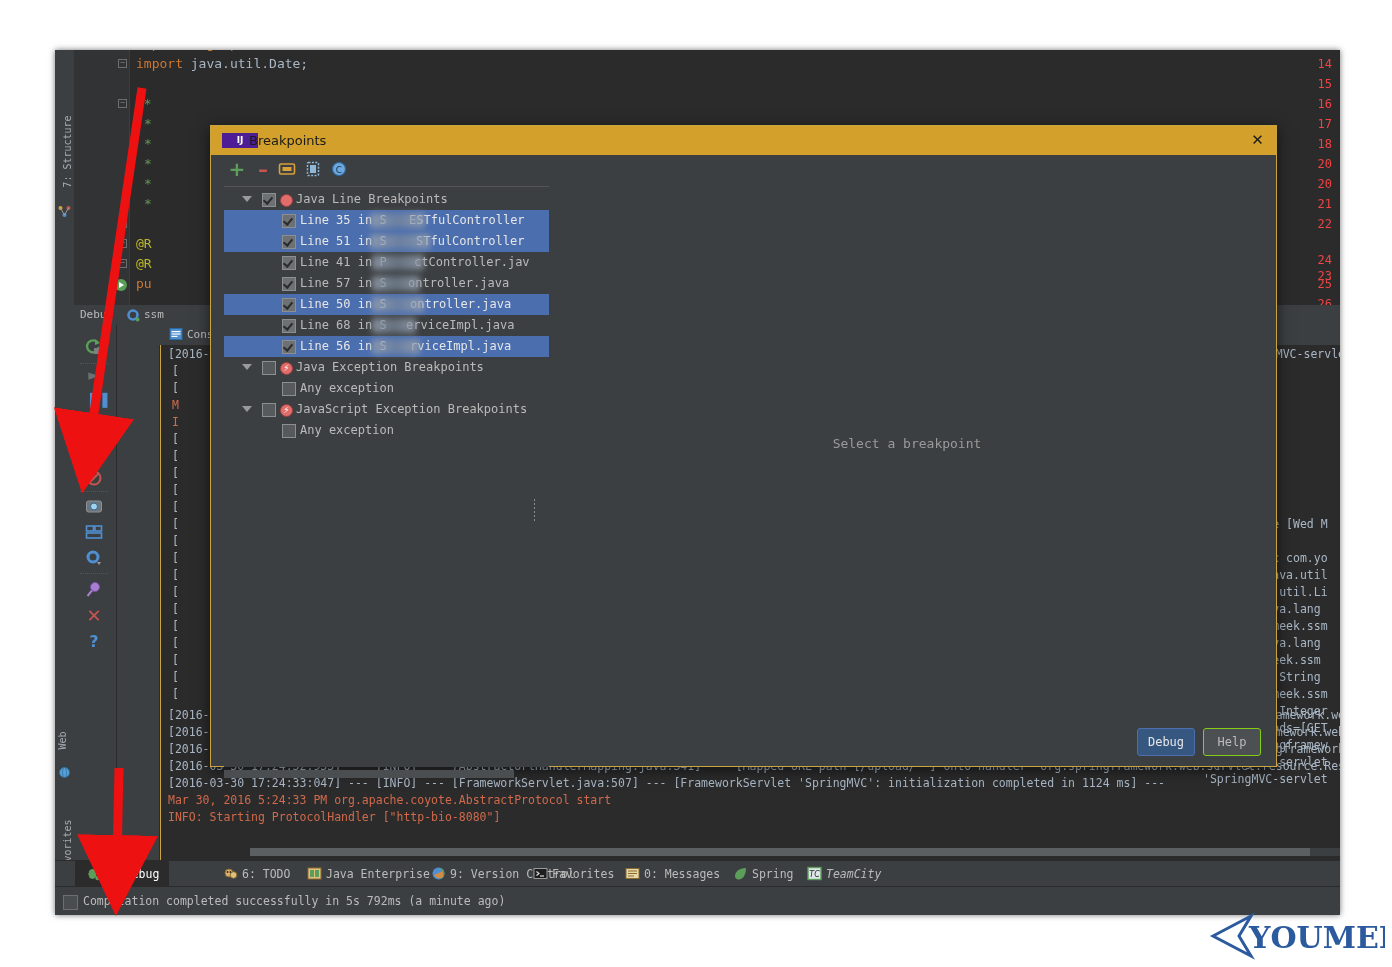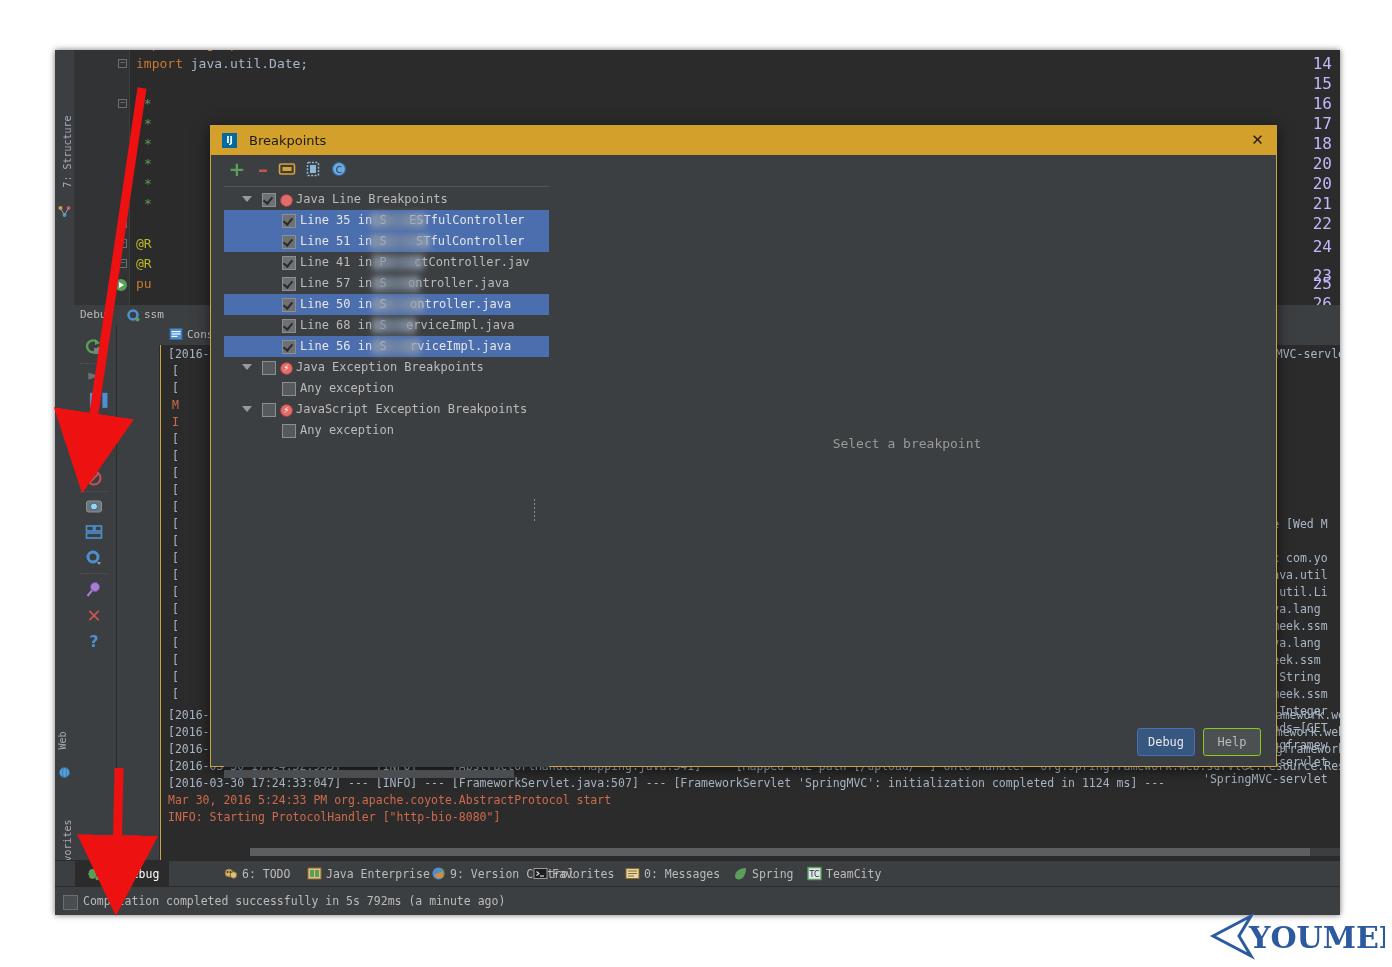--- a/index.html
+++ b/index.html
@@ -51,23 +51,23 @@
     background: #2b2b2b;
   }
   .gutter {
     position: absolute; left: 0; top: 0;
     width: 55px; height: 255px;
     background: #313335;
     border-right: 1px solid #3c3f41;
   }
   .lineno {
     position: absolute; right: 8px;
-    color: #c4b5fd;
-    font-family: "DejaVu Sans Mono", monospace;
-    font-size: 16px;
+    color: #ef4444;
+    font-family: "DejaVu Sans Mono", monospace;
+    font-size: 12px;
     line-height: 20px;
   }
   .codeline {
     position: absolute; left: 62px;
     font-family: "DejaVu Sans Mono", monospace;
     font-size: 13px;
     line-height: 20px;
     white-space: pre;
   }
   .kw { color: #cc7832; }
@@ -216,22 +216,22 @@
   }
   .bptitle-text {
     position: absolute; left: 38px; top: 0;
     line-height: 29px;
     color: #1b1b1b;
     font-size: 13px;
     font-family: "DejaVu Sans", sans-serif;
   }
   .ij-logo {
     position: absolute; left: 11px; top: 7px;
-    width: 15px; height: 15px;
-    background: #0369a1;
+    width: 36px; height: 15px;
+    background: #4c1d95;
     color: #ffffff;
     font-size: 9px; font-weight: bold;
     text-align: center; line-height: 15px;
     font-family: "DejaVu Sans", sans-serif;
   }
   .bpclose {
     position: absolute; right: 10px; top: 6px;
     width: 17px; height: 17px;
     color: #1b1b1b; font-size: 15px;
     line-height: 17px; text-align: center;
@@ -399,21 +399,21 @@
       <div class="lineno" style="top:4px;">14</div>
       <div class="lineno" style="top:24px;">15</div>
       <div class="lineno" style="top:44px;">16</div>
       <div class="lineno" style="top:64px;">17</div>
       <div class="lineno" style="top:84px;">18</div>
       <div class="lineno" style="top:104px;">20</div>
       <div class="lineno" style="top:124px;">20</div>
       <div class="lineno" style="top:144px;">21</div>
       <div class="lineno" style="top:164px;">22</div>
       <div class="lineno" style="top:192px;margin-top:24px;">23</div>
-      <div class="lineno" style="top:187px;">24</div>
+      <div class="lineno" style="top:200px;">24</div>
       <div class="lineno" style="top:224px;">25</div>
       <div class="lineno" style="top:244px;">26</div>
 
       <div class="fold" style="top:9px;">─</div>
       <div class="fold" style="top:49px;">─</div>
       <div class="fold" style="top:169px;">─</div>
       <div class="fold" style="top:189px;">─</div>
       <div class="fold" style="top:209px;">─</div>
 
       <div class="codeline kw" style="top:-16px;">import org.sp</div>
@@ -659,21 +659,21 @@
           </svg>
         </span><span>0: Messages</span>
       </div>
       <div class="btab" style="left:678px;">
         <span class="bi">
           <svg viewBox="0 0 15 15" style="width:15px;height:15px;">
             <path d="M13 2 C6 2 2 6 2 10 C2 12 3.5 13.5 5.5 13.5 C10.5 13.5 13 8 13 2 Z" fill="#5a9e5a"></path>
           </svg>
         </span><span>Spring</span>
       </div>
-      <div class="btab" style="left:752px;">
+      <div class="btab" style="left:752px;font-style:italic;">
         <span class="bi">
           <svg viewBox="0 0 15 15" style="width:15px;height:15px;">
             <rect x="1" y="1.5" width="13" height="12" fill="#dfe6ea" stroke="#5a9e5a" stroke-width="1.4"></rect>
             <text x="7.5" y="10.5" font-size="8" font-family="DejaVu Sans" fill="#2b2b2b" text-anchor="middle">TC</text>
           </svg>
         </span><span>TeamCity</span>
       </div>
     </div>
 
     <div class="statusbar">

